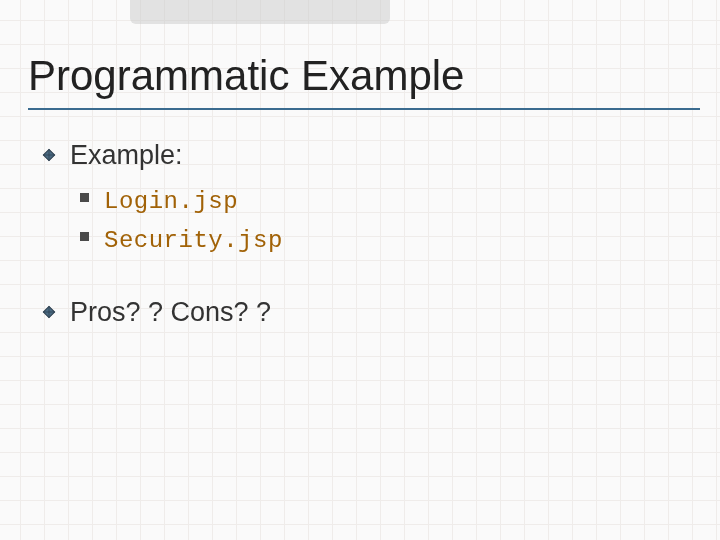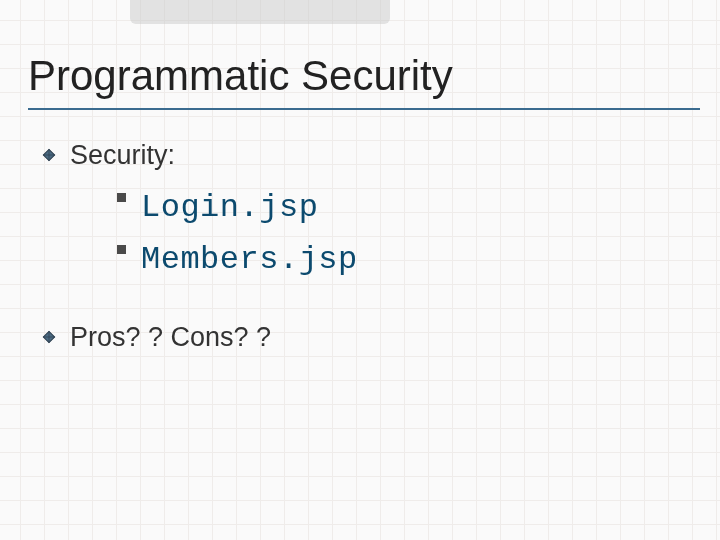--- a/index.html
+++ b/index.html
@@ -78,25 +78,24 @@
   }
   .diamond-bullet svg {
     display: block;
   }
   .sub-list {
     list-style: none;
     padding: 8px 0 0 34px;
     margin: 0;
   }
   .sub-list > li {
-    font-size: 32px;
-    color: #0c4a6e;
+    font-size: 24px;
+    color: #a16207;
     line-height: 1.55;
     position: relative;
-    margin-left: 37px;
   }
   .square-bullet {
     position: absolute;
     left: -24px;
     top: 12px;
     width: 9px;
     height: 9px;
     background: #4a4a4a;
   }
   .mono {
@@ -107,42 +106,42 @@
     font-weight: normal;
   }
 </style>
 </head>
 <body>
 
 <div class="grid"></div>
 <div class="top-tab"></div>
 
 <div class="slide">
-  <h1 class="title">Programmatic Security</h1>
+  <h1 class="title">Programmatic Example</h1>
   <div class="underline"></div>
 
   <ul class="body-list">
     <li>
       <span class="diamond-bullet">
         <svg viewBox="0 0 14 14" width="14" height="14">
           <rect x="3" y="3" width="8" height="8" transform="rotate(45 7 7)" fill="#4a6a82"></rect>
           <rect x="3" y="3" width="8" height="8" transform="rotate(45 7 7)" fill="none" stroke="#2d3e4d" stroke-width="1"></rect>
           <line x1="1" y1="7" x2="13" y2="7" stroke="#2d3e4d" stroke-width="0.7"></line>
           <line x1="7" y1="1" x2="7" y2="13" stroke="#2d3e4d" stroke-width="0.7"></line>
         </svg>
       </span>
-      <span>Security:</span>
+      <span>Example:</span>
       <ul class="sub-list">
         <li>
           <span class="square-bullet"></span>
           <span class="mono">Login.jsp</span>
         </li>
         <li>
           <span class="square-bullet"></span>
-          <span class="mono">Members.jsp</span>
+          <span class="mono">Security.jsp</span>
         </li>
       </ul>
     </li>
     <li class="spacer"></li>
     <li>
       <span class="diamond-bullet">
         <svg viewBox="0 0 14 14" width="14" height="14">
           <rect x="3" y="3" width="8" height="8" transform="rotate(45 7 7)" fill="#4a6a82"></rect>
           <rect x="3" y="3" width="8" height="8" transform="rotate(45 7 7)" fill="none" stroke="#2d3e4d" stroke-width="1"></rect>
           <line x1="1" y1="7" x2="13" y2="7" stroke="#2d3e4d" stroke-width="0.7"></line>

